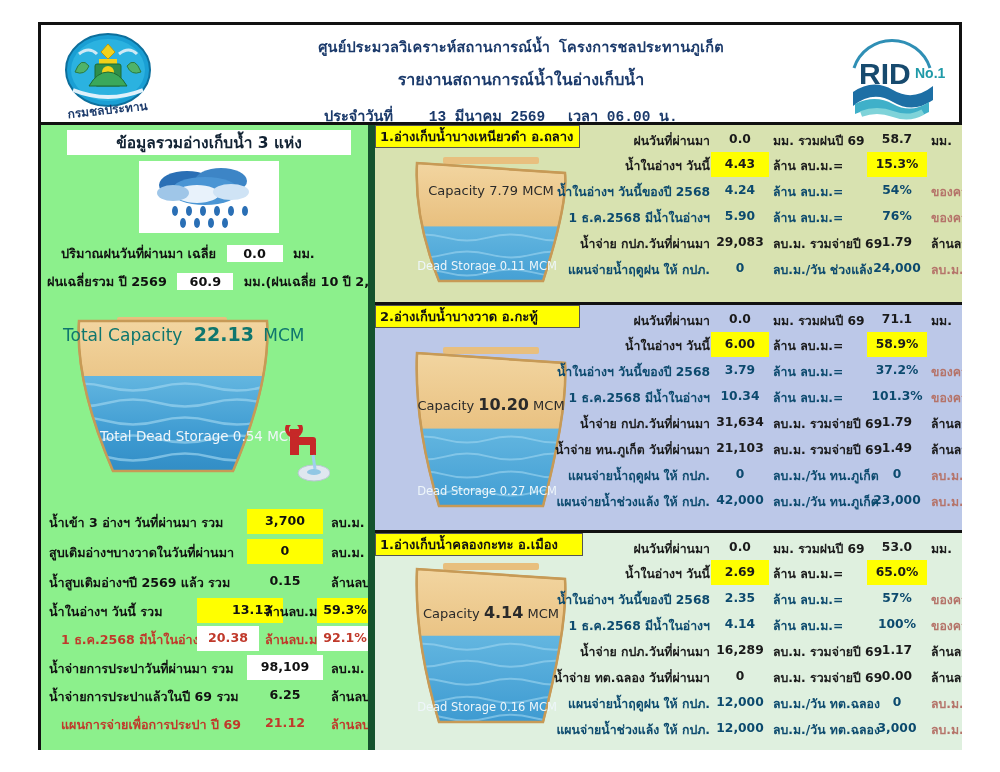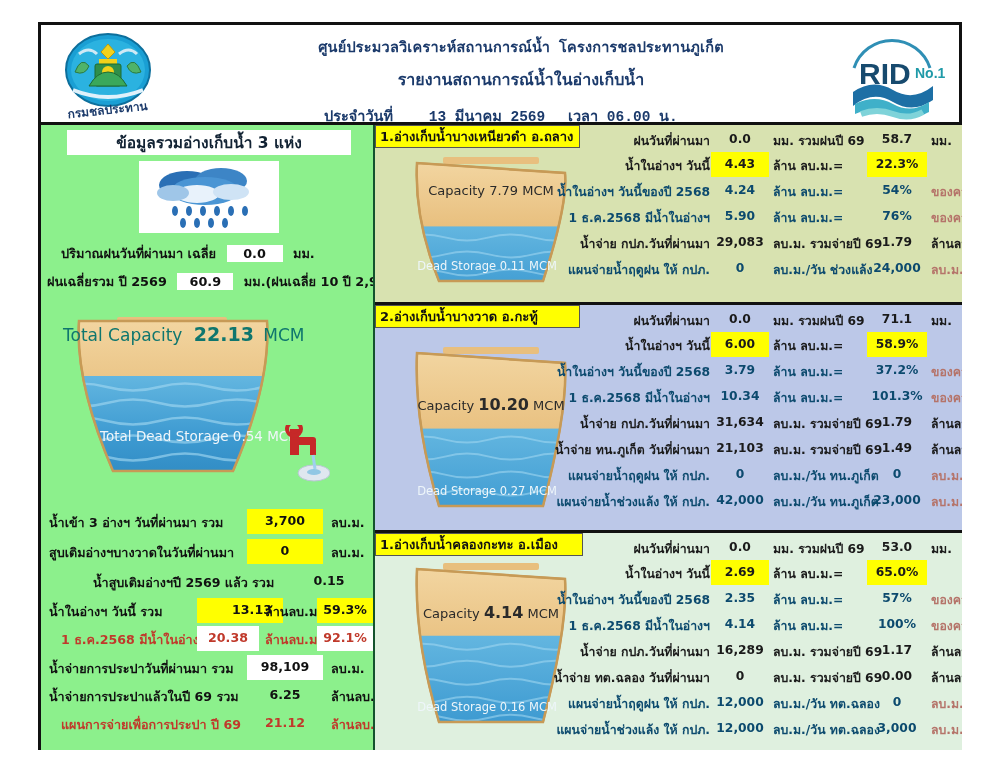--- a/index.html
+++ b/index.html
@@ -35,21 +35,21 @@
   .hline1{font-size:14.5px;font-weight:700;letter-spacing:.2px;margin-top:6px;}
   .hline2{font-size:16px;font-weight:700;margin-top:9px;}
   .hline3{font-size:14.5px;font-weight:700;margin-top:12px;display:flex;justify-content:center;gap:6px;}
   .hline3 .lbl{min-width:82px;text-align:left;}
   .hline3 .dt{min-width:150px;text-align:center;}
   .hline3 .tm{min-width:150px;text-align:left;}
 
   
   .left{
     position:absolute;left:0;top:100px;width:334px;height:625px;
-    background:#8cf08c;box-sizing:border-box;border-right:2px solid #14532d;
+    background:#8cf08c;box-sizing:border-box;border-right:7px solid #14532d;
     overflow:hidden;
   }
   .right{
     position:absolute;left:334px;top:100px;width:587px;height:625px;
     box-sizing:border-box;overflow:hidden;
   }
 
   
   .l-title{
     position:absolute;left:26px;top:5px;width:284px;height:25px;
@@ -259,21 +259,21 @@
           <div class="lrow" style="top: 384px;">
             <div class="lab">น้ำเข้า 3 อ่างฯ วันที่ผ่านมา รวม</div>
             <div class="v1" style="left: 198px; width: 76px; background: rgb(255, 255, 0);">3,700</div>
             <div class="u1" style="left: 282px;">ลบ.ม.</div>
           </div>
           <div class="lrow" style="top: 414px;">
             <div class="lab">สูบเติมอ่างฯบางวาดในวันที่ผ่านมา</div>
             <div class="v1" style="left: 198px; width: 76px; background: rgb(255, 255, 0);">0</div>
             <div class="u1" style="left: 282px;">ลบ.ม.</div>
           </div>
-          <div class="lrow" style="top: 444px; margin-left: 44px;">
+          <div class="lrow" style="top: 444px;">
             <div class="lab">น้ำสูบเติมอ่างฯปี 2569 แล้ว รวม</div>
             <div class="v1" style="left: 198px; width: 76px;">0.15</div>
             <div class="u1" style="left: 282px;">ล้านลบ.ม.</div>
           </div>
           <div class="lrow" style="top: 473px;">
             <div class="lab">น้ำในอ่างฯ วันนี้ รวม</div>
             <div class="v1" style="left: 148px; width: 62px; background: rgb(255, 255, 0); padding-left: 24px;">13.13</div>
             <div class="u1" style="left: 216px;">ล้านลบ.ม.</div>
             <div class="v2" style="left: 268px; width: 56px; background: rgb(255, 255, 0);">59.3%</div>
           </div>
@@ -332,21 +332,21 @@
             <div class="c-lab " style="right: 252px;">ฝนวันที่ผ่านมา</div>
             <div class="c-v1 " style="left: 130px; width: 58px;">0.0</div>
             <div class="c-u1 " style="left: 192px;">มม. รวมฝนปี 69</div>
             <div class="c-v2 " style="left: 286px; width: 60px;">58.7</div>
             <div class="c-u2 " style="left: 350px;">มม.</div>
           </div>
           <div class="rrow" style="left: 206px; width: 381px; top: 27px;">
             <div class="c-lab " style="right: 252px;">น้ำในอ่างฯ วันนี้</div>
             <div class="c-v1  hl" style="left: 130px; width: 58px;">4.43</div>
             <div class="c-u1 " style="left: 192px;">ล้าน ลบ.ม.=</div>
-            <div class="c-v2  hl" style="left: 286px; width: 60px;">22.3%</div>
+            <div class="c-v2  hl" style="left: 286px; width: 60px;">15.3%</div>
             <div class="c-u2 " style="left: 350px;"></div>
           </div>
           <div class="rrow" style="left: 206px; width: 381px; top: 53px;">
             <div class="c-lab rose" style="right: 252px;">น้ำในอ่างฯ วันนี้ของปี 2568</div>
             <div class="c-v1 rose" style="left: 130px; width: 58px;">4.24</div>
             <div class="c-u1 rose" style="left: 192px;">ล้าน ลบ.ม.=</div>
             <div class="c-v2 rose" style="left: 286px; width: 60px;">54%</div>
             <div class="c-u2 rose-dim" style="left: 350px;">ของความจุ</div>
           </div>
           <div class="rrow" style="left: 206px; width: 381px; top: 79px;">

